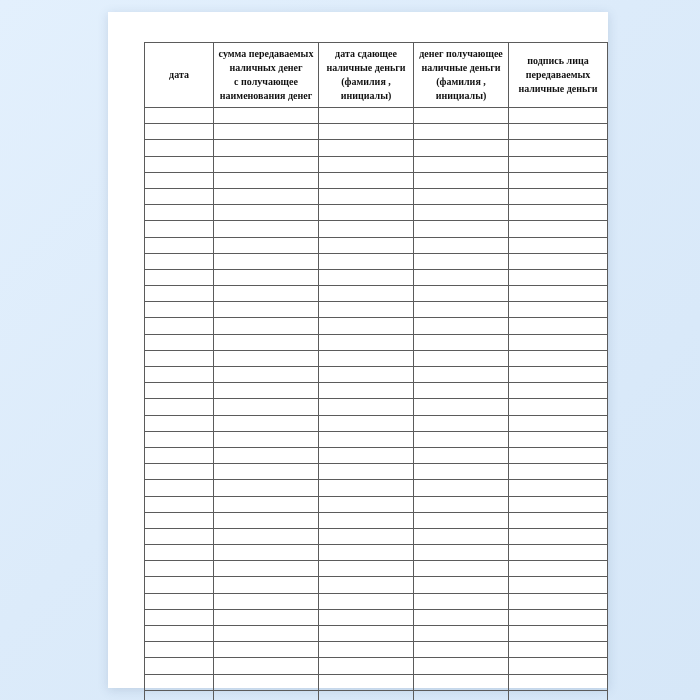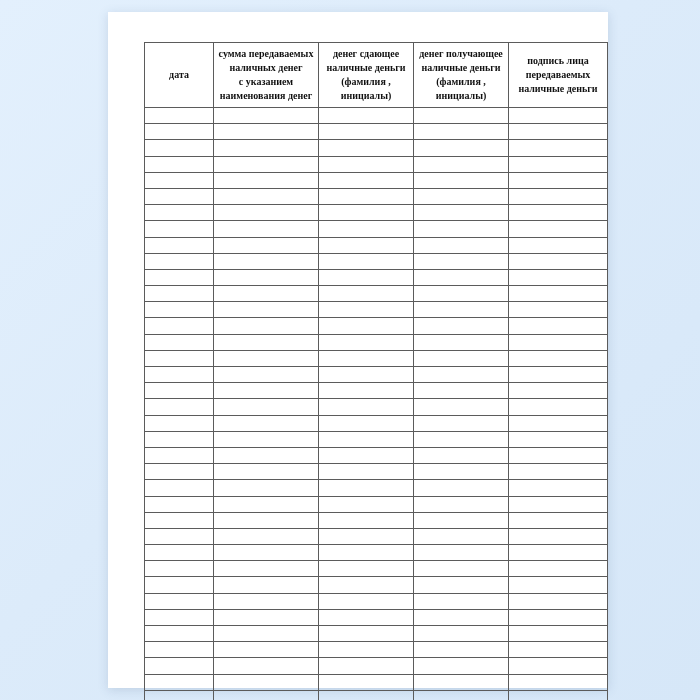--- a/index.html
+++ b/index.html
@@ -76,25 +76,25 @@
     <div class="sheet">
       <table class="ledger">
         <thead>
           <tr>
             <th class="col-date">
               <span class="hdr-line">дата</span>
             </th>
             <th class="col-sum">
               <span class="hdr-line">сумма передаваемых</span>
               <span class="hdr-line">наличных денег</span>
-              <span class="hdr-line">с указанием</span>
+              <span class="hdr-line">с получающее</span>
               <span class="hdr-line">наименования денег</span>
             </th>
             <th class="col-giver">
-              <span class="hdr-line">денег сдающее</span>
+              <span class="hdr-line">дата сдающее</span>
               <span class="hdr-line">наличные деньги</span>
               <span class="hdr-line">(фамилия ,</span>
               <span class="hdr-line">инициалы)</span>
             </th>
             <th class="col-receiver">
               <span class="hdr-line">денег получающее</span>
               <span class="hdr-line">наличные деньги</span>
               <span class="hdr-line">(фамилия ,</span>
               <span class="hdr-line">инициалы)</span>
             </th>

